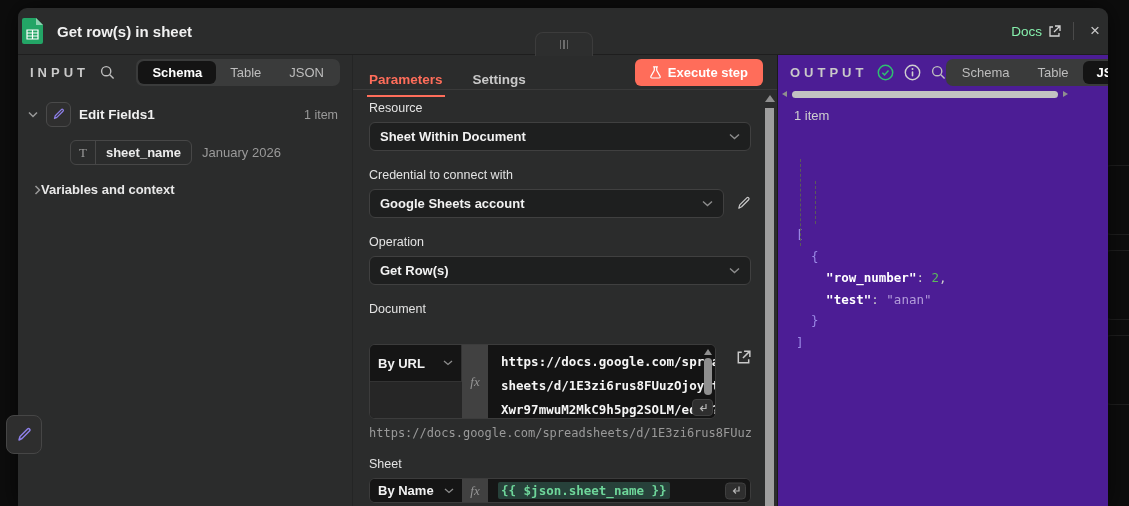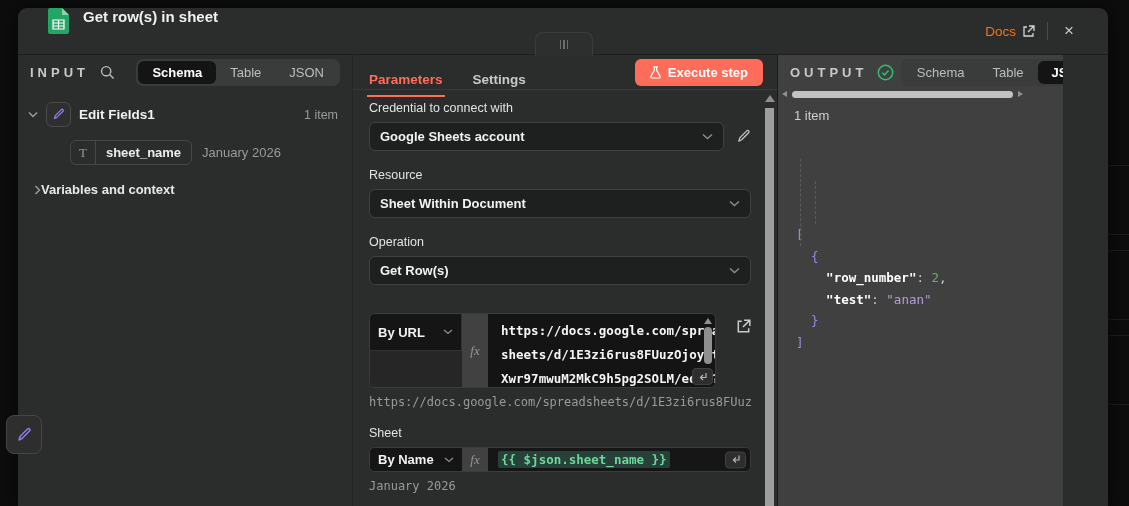--- a/index.html
+++ b/index.html
@@ -4,40 +4,40 @@
 <style>
   * { margin:0; padding:0; box-sizing:border-box; }
   html,body { width:1129px; height:506px; overflow:hidden; background:#0d0d0d;
     font-family:"Liberation Sans", sans-serif; }
   .bg-node { position:absolute; right:-14px; width:44px; height:70px; border:1px solid #1f1f1f; border-radius:12px; }
 
   .modal { position:absolute; left:18px; top:8px; width:1090px; height:498px;
     background:#2b2c2c; border-radius:9px 9px 0 0; box-shadow:0 0 24px rgba(0,0,0,.6); }
 
   
-  .titlebar { position:relative; height:47px; display:flex; padding:0 30px;
+  .titlebar { position:relative; height:47px; display:flex; align-items:center; padding:0 4px;
     border-bottom:1px solid #1e1e1e; }
   .sheets-icon { width:21px; height:26px; margin-right:14px; }
   .win-title { font-size:15px; font-weight:bold; color:#f1f1f1; }
   .titlebar-right { margin-left:auto; display:flex; align-items:center; gap:12px; }
-  .docs-link { display:flex; align-items:center; gap:6px; color:#f97316; font-size:13.5px; cursor:pointer; }
+  .docs-link { display:flex; align-items:center; gap:6px; color:#86efac; font-size:13.5px; cursor:pointer; }
   .tb-sep { width:1px; height:18px; background:#4a4a4a; }
   .close-btn { color:#c8c8c8; font-size:17px; cursor:pointer; padding:0 4px; }
 
   
   .drag-tab { position:absolute; left:517px; top:24px; width:58px; height:24px; background:#2d2e2e;
     border:1px solid #3c3c3c; border-bottom:none; border-radius:8px 8px 0 0; display:flex;
     align-items:center; justify-content:center; gap:2px; z-index:5; }
   .drag-tab i { display:block; width:1.5px; height:9px; background:#6d6d6d; }
 
   
   .body-row { display:flex; height:451px; }
   .panel-input { width:334px; position:relative; }
   .panel-params { width:425px; position:relative; border-left:1px solid #242525; }
-  .panel-output { width:286px; position:relative; background:#404040; border-left:1px solid #1a1a1a;
+  .panel-output { width:331px; position:relative; background:#4c1d95; border-left:1px solid #1a1a1a;
     overflow:hidden; }
 
   
   .panel-head { height:35px; display:flex; align-items:center; padding:0 12px; position:relative; }
   .panel-label { font-size:13px; font-weight:bold; letter-spacing:4px; color:#c9c9c9; }
   .icon-btn { display:flex; align-items:center; justify-content:center; cursor:pointer; }
 
   .pill { display:flex; background:#3a3b3b; border-radius:7px; padding:2px; }
   .tab { font-size:13px; color:#bdbdbd; padding:4px 14px; border-radius:6px; cursor:pointer; white-space:nowrap; }
   .tab.active { background:#141414; color:#ffffff; font-weight:bold; }
@@ -258,63 +258,64 @@
                 <path d="M3.5.8h4M4.3 1v3.4L.9 10.4a1.1 1.1 0 001 1.6h7.2a1.1 1.1 0 001-1.6L6.7 4.4V1" fill="none" stroke="#fff" stroke-width="1.2" stroke-linecap="round"></path>
               </svg>
           </span>
           <span>Execute step</span>
         </button>
       </div>
 
       <div class="params-scroll">
 
         <div class="fgroup">
+          <div class="flabel">Resource</div>
+          <div class="select">
+            <span class="val">Sheet Within Document</span>
+            <span class="chevron">
+              <svg width="11" height="7" viewBox="0 0 11 7">
+                  <path d="M1 1.5l4.5 4 4.5-4" fill="none" stroke="#8d8d8d" stroke-width="1.4"></path>
+                </svg>
+            </span>
+          </div>
+        </div>
+
+        <div class="fgroup">
           <div class="flabel">Credential to connect with</div>
           <div class="cred-row">
             <div class="select">
               <span class="val">Google Sheets account</span>
               <span class="chevron">
                 <svg width="11" height="7" viewBox="0 0 11 7">
                     <path d="M1 1.5l4.5 4 4.5-4" fill="none" stroke="#8d8d8d" stroke-width="1.4"></path>
                   </svg>
               </span>
             </div>
             <span class="icon-btn">
               <svg width="15" height="15" viewBox="0 0 16 16">
                   <path d="M3 13l1-3.5L11.5 2a1.4 1.4 0 012 2L6 11.5 3 13z" fill="none" stroke="#c9c9c9" stroke-width="1.3" stroke-linejoin="round"></path>
                 </svg>
             </span>
           </div>
         </div>
 
         <div class="fgroup">
-          <div class="flabel">Resource</div>
-          <div class="select">
-            <span class="val">Sheet Within Document</span>
-            <span class="chevron">
-              <svg width="11" height="7" viewBox="0 0 11 7">
-                  <path d="M1 1.5l4.5 4 4.5-4" fill="none" stroke="#8d8d8d" stroke-width="1.4"></path>
-                </svg>
-            </span>
-          </div>
-        </div>
-
-        <div class="fgroup">
           <div class="flabel">Operation</div>
           <div class="select">
             <span class="val">Get Row(s)</span>
             <span class="chevron">
               <svg width="11" height="7" viewBox="0 0 11 7">
                   <path d="M1 1.5l4.5 4 4.5-4" fill="none" stroke="#8d8d8d" stroke-width="1.4"></path>
                 </svg>
             </span>
           </div>
         </div>
 
         <div class="fgroup">
+          <div class="flabel">Document</div>
           <div class="doc-row">
             <div class="composite doc-composite">
               <div class="doc-left">
                 <div class="doc-mode">
                   <span class="val">By URL</span>
                   <span class="chevron">
                     <svg width="10" height="6" viewBox="0 0 10 6">
                         <path d="M1 1l4 3.5L9 1" fill="none" stroke="#8d8d8d" stroke-width="1.3"></path>
                       </svg>
                   </span>

